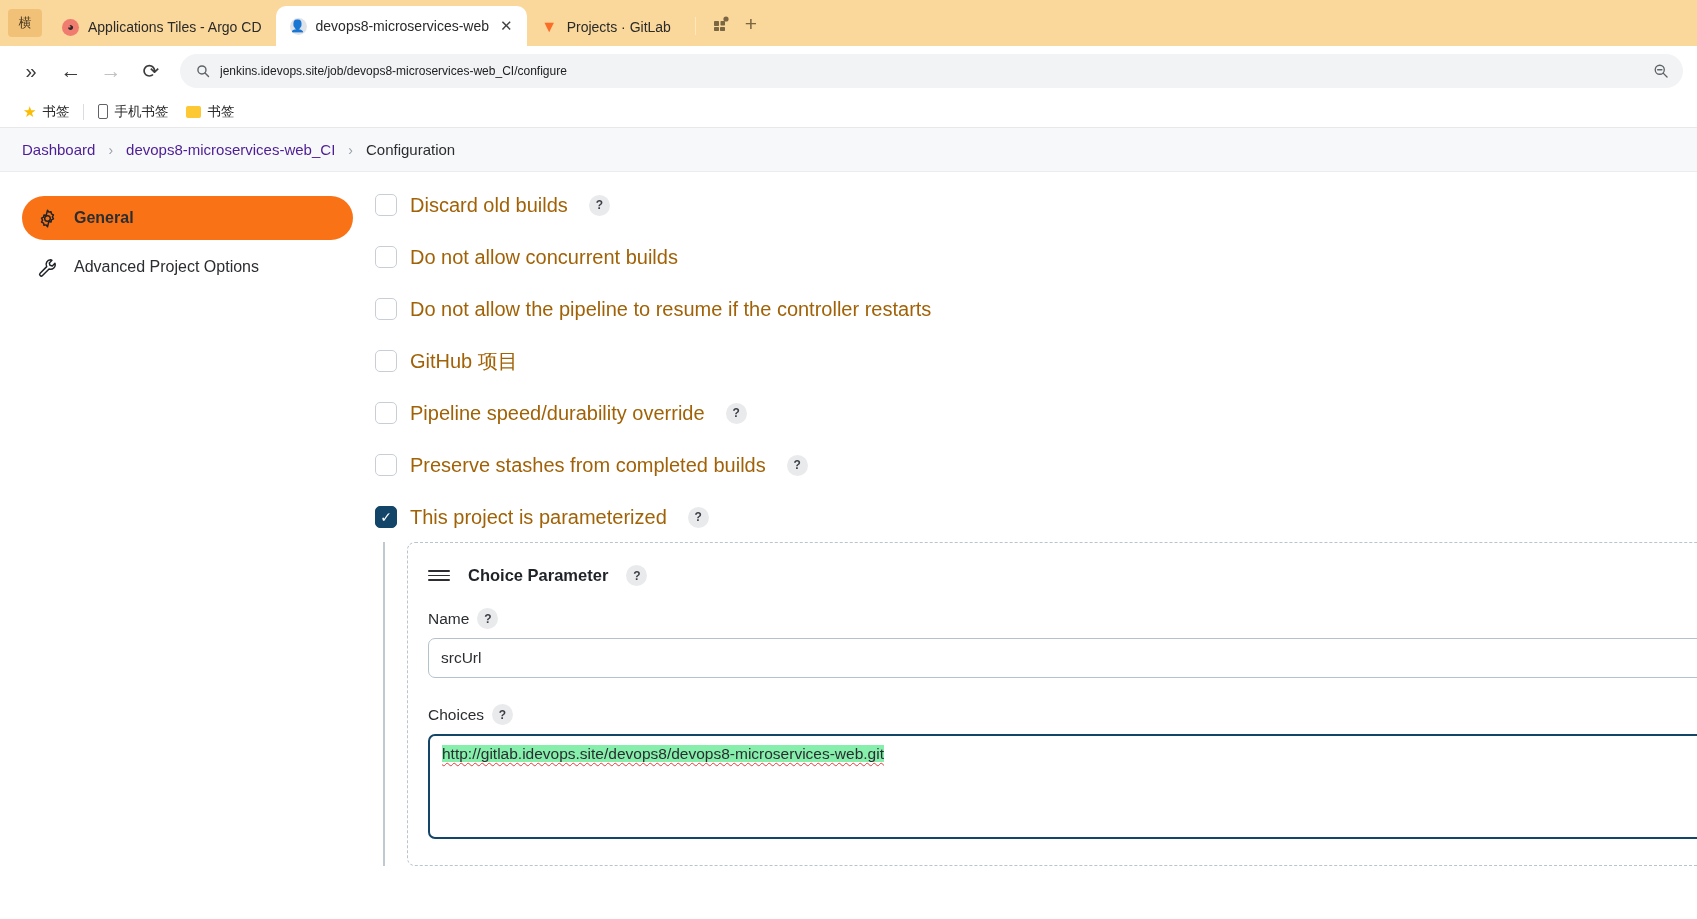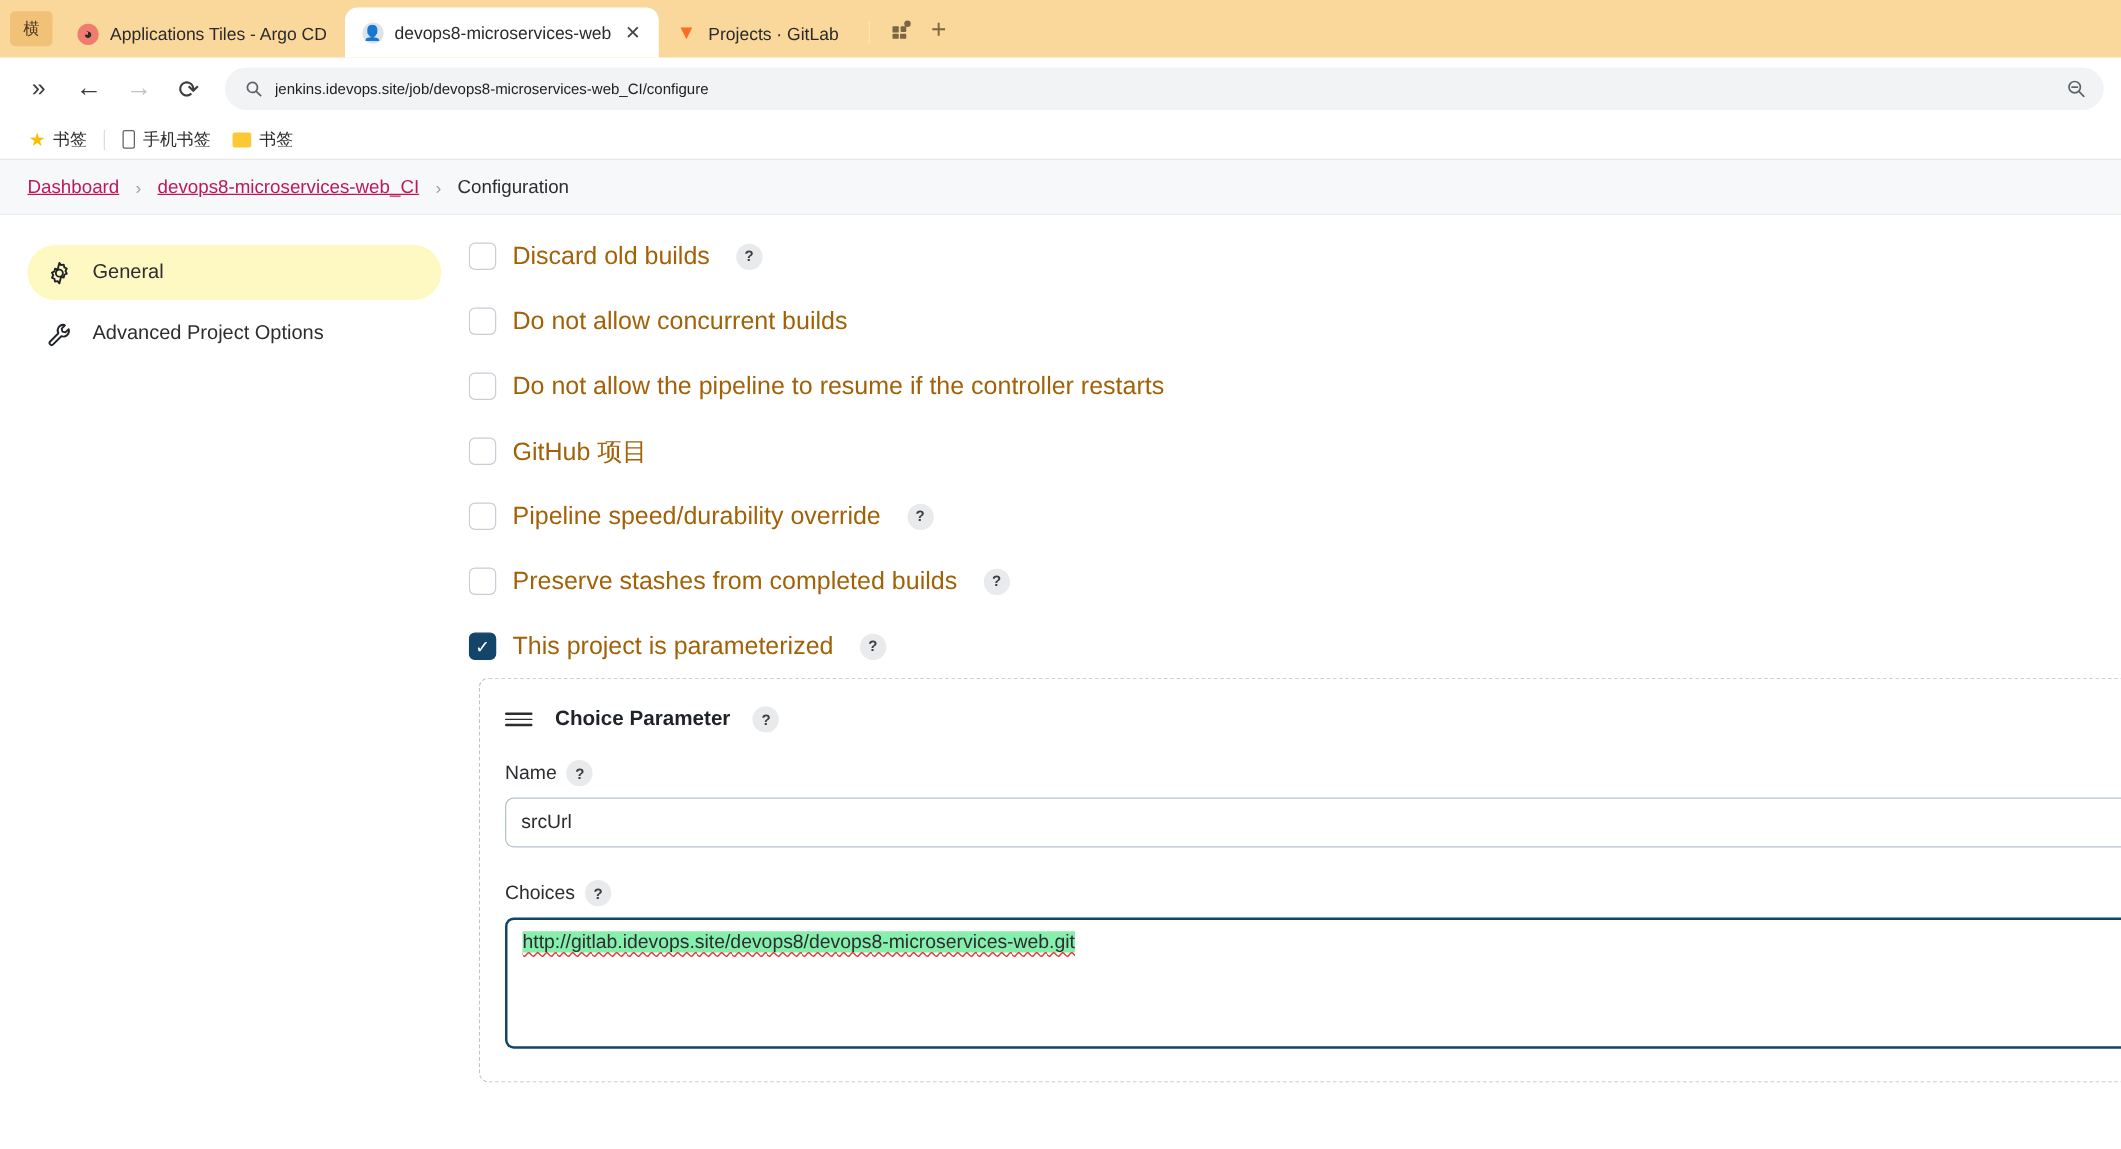--- a/index.html
+++ b/index.html
@@ -154,21 +154,21 @@
     background: #f7f8f9;
     border-bottom: 1px solid #ebecee;
     display: flex;
     align-items: center;
     padding-left: 16px;
     font-size: 15px;
     color: #2b2d30;
     gap: 0px;
   }
   .crumb { padding: 0 6px; white-space: nowrap; }
-  .crumb.link { color: #be185d; text-decoration: underline; }
+  .crumb.link { color: #4c1d95; }
   .crumb-sep { color: #9aa0a6; font-size: 14px; padding: 0 7px; }
   .crumb.current { color:#2b2d30; }
 
   .body-wrap { display: flex; height: calc(100% - 44px); }
 
   .sidebar {
     width: 375px;
     flex: none;
     padding: 24px 22px 0 22px;
   }
@@ -184,22 +184,22 @@
     align-items: center;
     gap: 16px;
     height: 44px;
     padding: 0 14px;
     border-radius: 10px;
     font-size: 16px;
     color: #2b2d30;
     margin-bottom: 5px;
   }
   .side-item.active {
-    background: #fef9c3;
-    font-weight: 400;
+    background: #f97316;
+    font-weight: 700;
     border-radius: 22px;
   }
   .side-icon { width: 22px; height: 22px; display: flex; align-items: center; justify-content: center; flex: none; }
 
   
   .main {
     flex: 1;
     padding: 18px 0 0 0;
     overflow: hidden;
     position: relative;
@@ -242,21 +242,20 @@
     justify-content: center;
     flex: none;
     margin-left: 8px;
   }
 
   
   .param-outer {
     display: flex;
     margin-top: 4px;
     padding-left: 8px;
-    flex-direction: column;
   }
   .param-guide {
     width: 2px;
     background: #bfc9d1;
     margin-right: 22px;
     flex: none;
   }
   .param-box {
     flex: 1;
     border: 1.6px dashed #b9c4cd;

